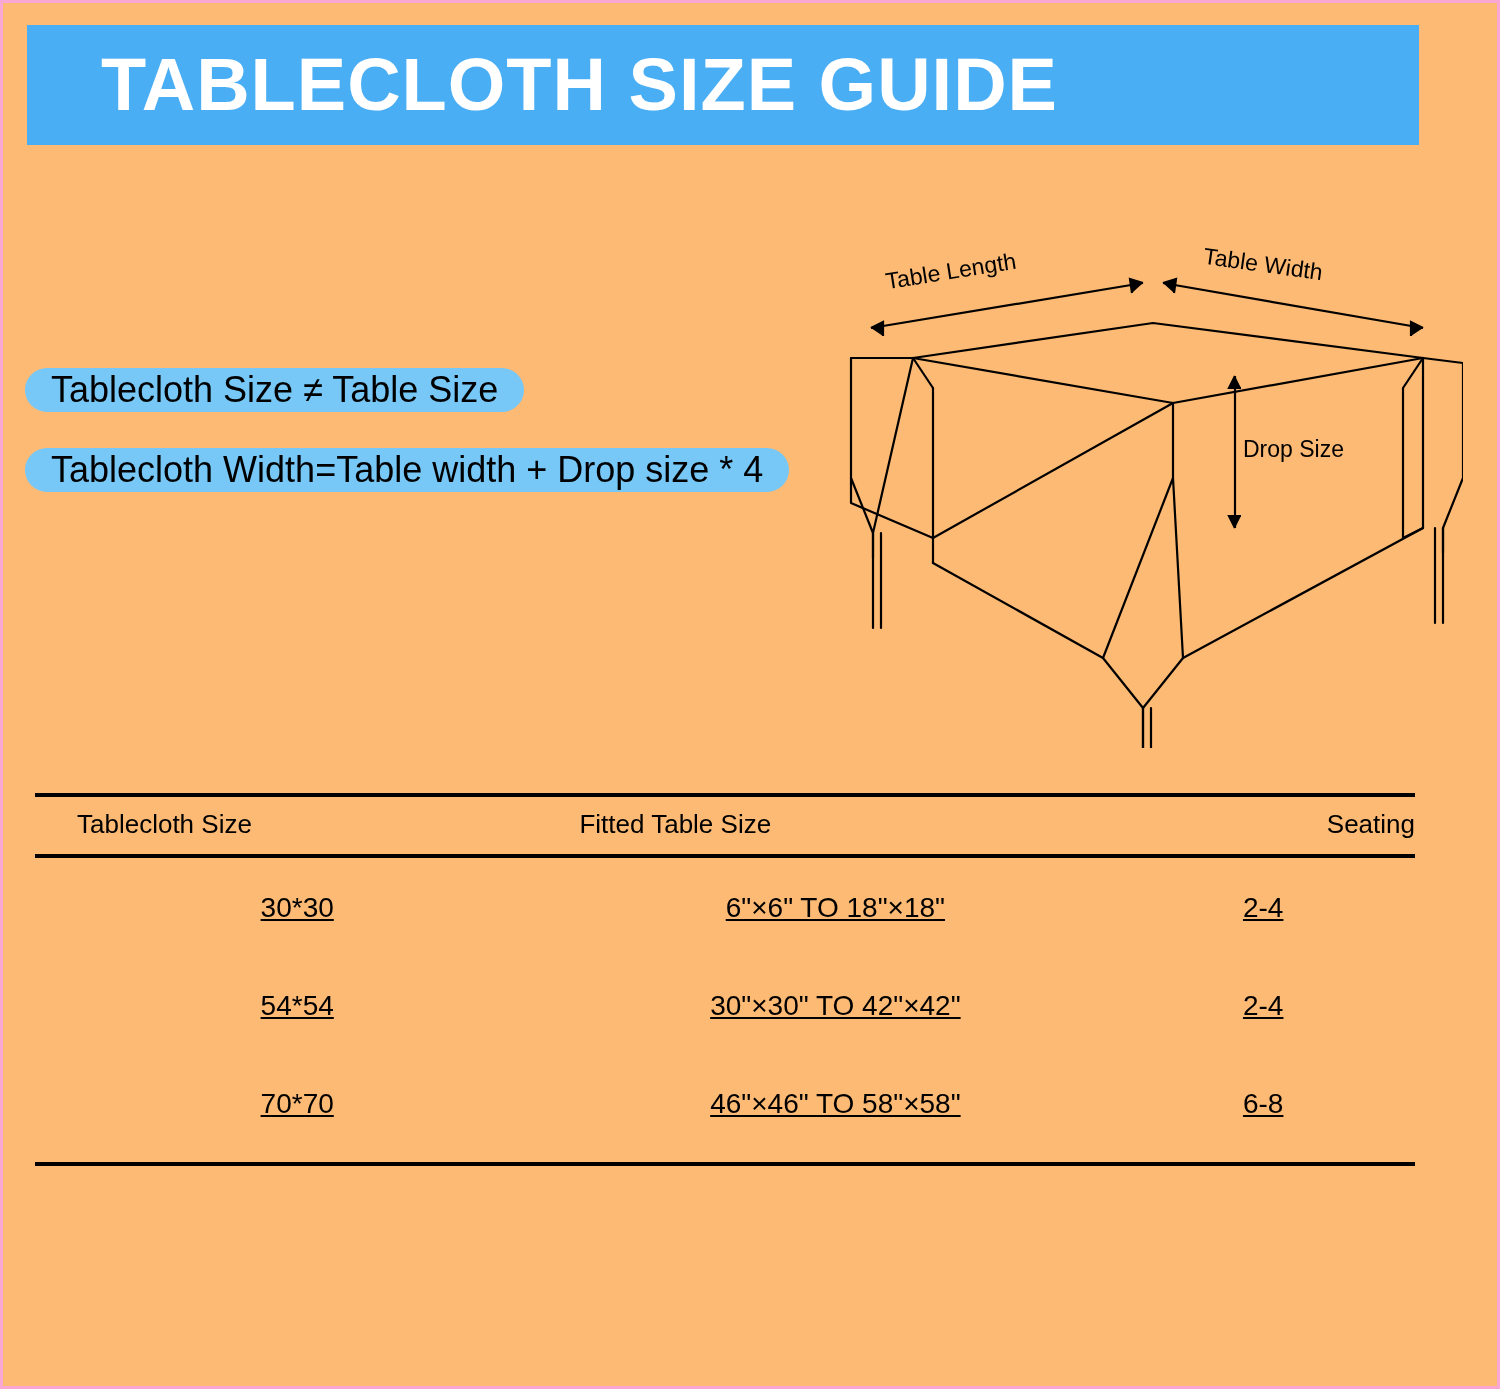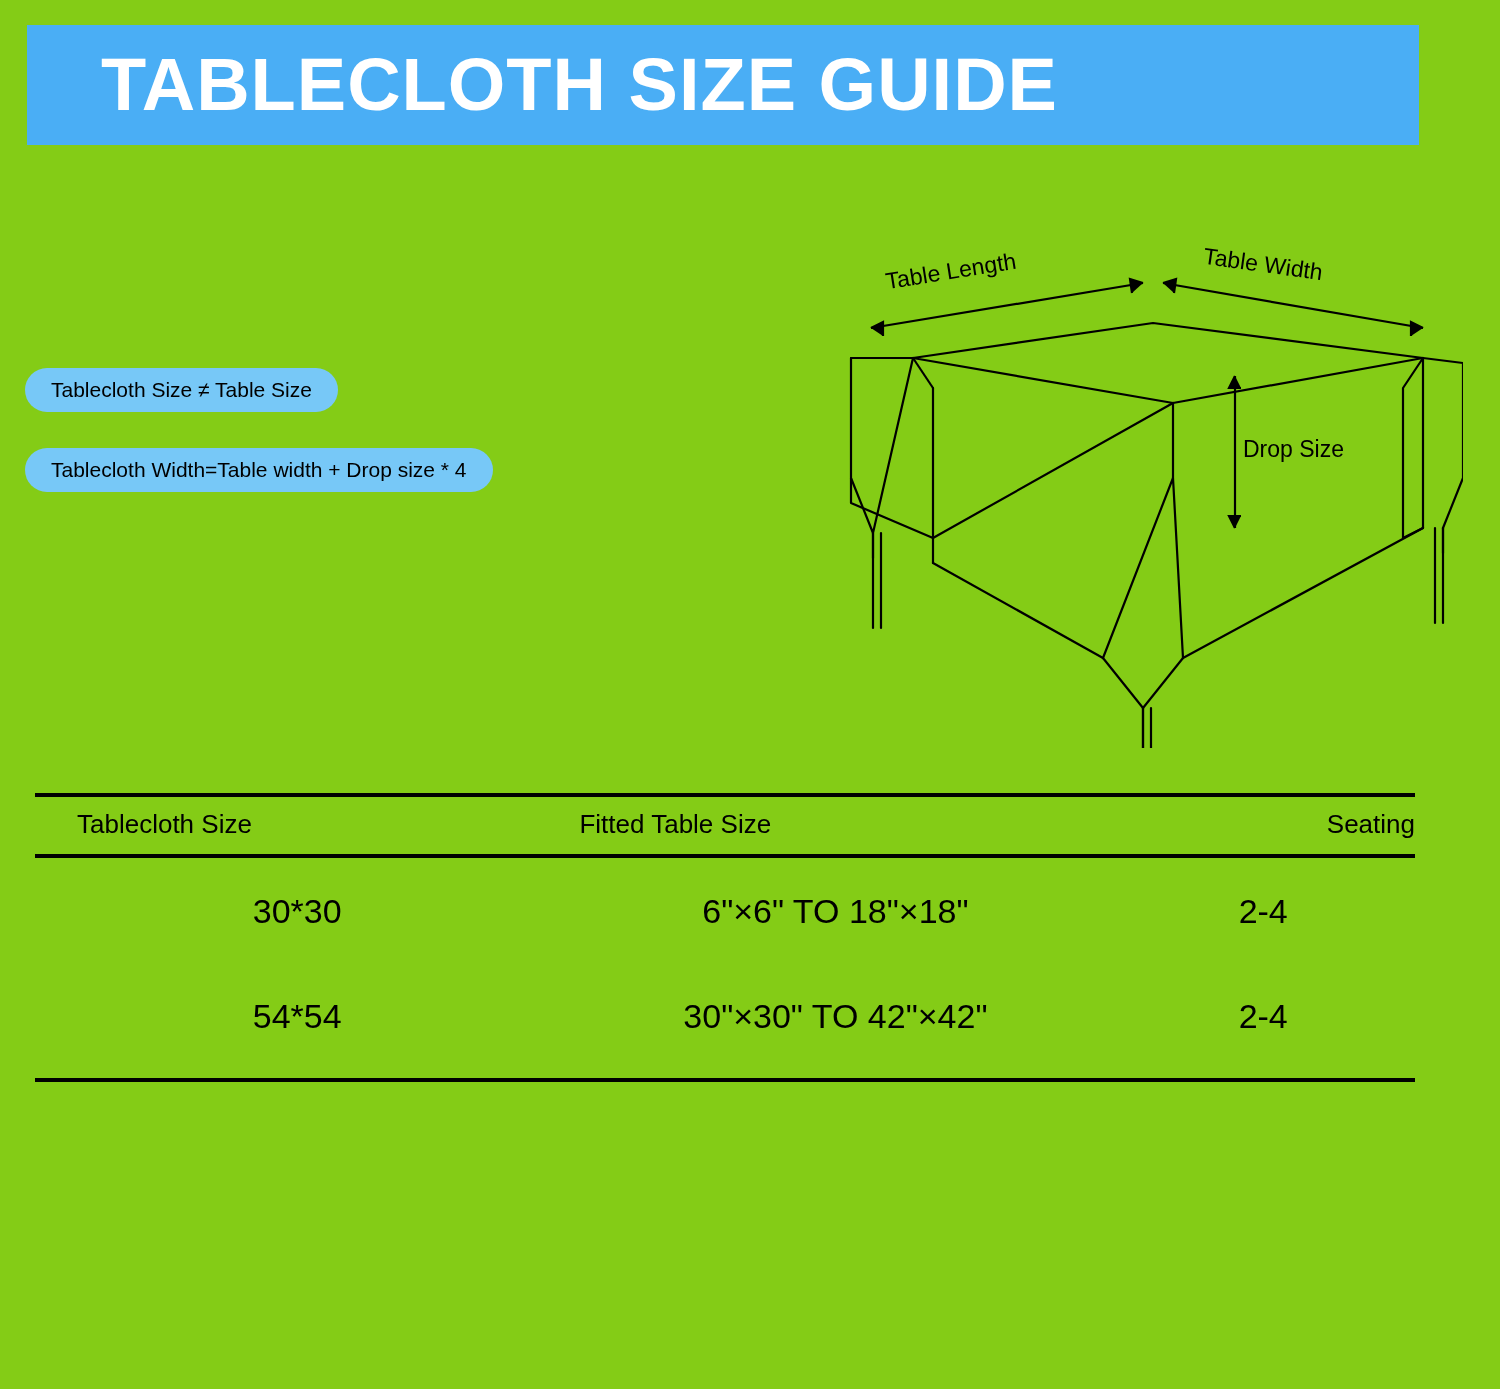--- a/index.html
+++ b/index.html
@@ -13,22 +13,22 @@
     font-family: "Liberation Sans", sans-serif;
     color: #000000;
     position: relative;
     overflow: hidden;
   }
   .page {
     position: relative;
     width: 1500px;
     height: 1389px;
     box-sizing: border-box;
-    border: 3px solid #84cc16;
-    background: #84cc16;
+    border: 3px solid #f9a8d4;
+    background: #fdba74;
   }
 
   
   .header-banner {
     position: absolute;
     left: 24px;
     top: 22px;
     width: 1392px;
     height: 120px;
     background: #4aaef5;
@@ -54,21 +54,21 @@
     width: 800px;
   }
   .pill {
     background: #77c8f7;
     border-radius: 30px;
     height: 44px;
     display: inline-flex;
     align-items: center;
     padding: 0 26px;
     margin-bottom: 36px;
-    font-size: 21px;
+    font-size: 36px;
     color: #000000;
     white-space: nowrap;
   }
   .pill-row {
     display: block;
   }
 
   
   .illustration {
     position: absolute;
@@ -118,23 +118,24 @@
     font-weight: normal;
     text-align: left;
     padding: 12px 0 14px 0;
     border-top: 4px solid #000000;
     border-bottom: 4px solid #000000;
   }
   table.guide thead th.c1 { padding-left: 42px; }
   table.guide thead th.c2 { padding-left: 20px; }
   table.guide thead th.c3 { padding-left: 30px; text-align: right; }
   table.guide tbody td {
-    font-size: 34px;
+    font-size: 28px;
     padding: 34px 0 32px 0;
     text-align: center;
+    text-decoration: underline;
   }
   table.guide tbody tr:last-child td {
     border-bottom: 4px solid #000000;
     padding-bottom: 42px;
   }
   col.col1 { width: 38%; }
   col.col2 { width: 40%; }
   col.col3 { width: 22%; }
 </style>
 </head>
@@ -235,17 +236,22 @@
         <tr>
           <td>30*30</td>
           <td>6"×6" TO 18"×18"</td>
           <td>2-4</td>
         </tr>
         <tr>
           <td>54*54</td>
           <td>30"×30" TO 42"×42"</td>
           <td>2-4</td>
         </tr>
+        <tr>
+          <td>70*70</td>
+          <td>46"×46" TO 58"×58"</td>
+          <td>6-8</td>
+        </tr>
       </tbody>
     </table>
   </div>
 
 </div>
 
 </body></html>

